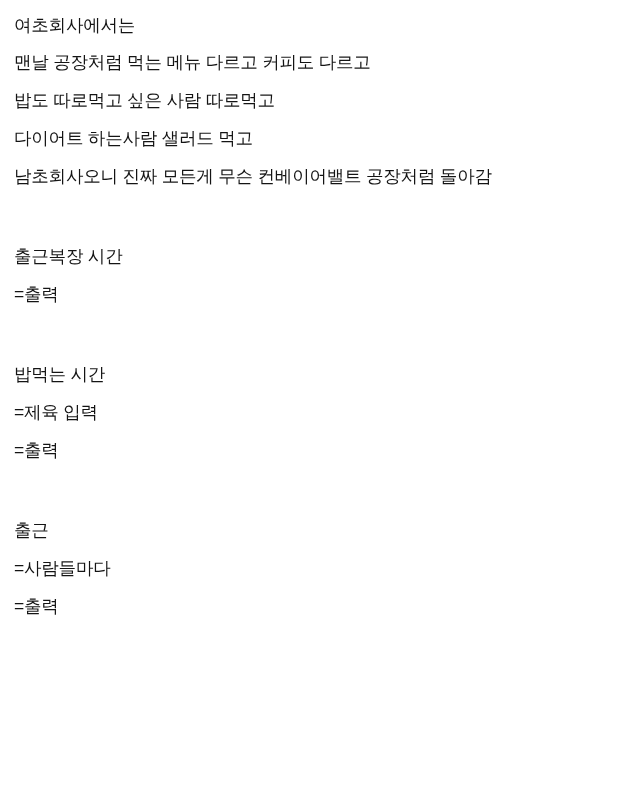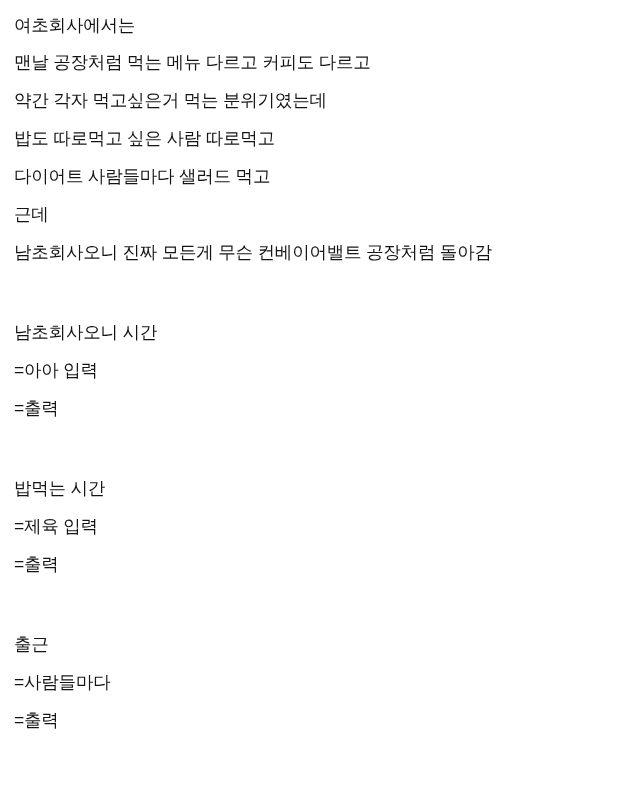--- a/index.html
+++ b/index.html
@@ -47,44 +47,35 @@
 <div class="page">
 
   <div class="block">
     <div class="row first">
       <span class="line">여초회사에서는</span>
     </div>
     <div class="row">
       <span class="line">맨날 공장처럼 먹는 메뉴 다르고 커피도 다르고</span>
     </div>
     <div class="row">
-      <span class="line">약간 각자 먹고싶은거 먹는 분위기였는데</span>
-    </div>
-    <div class="row">
       <span class="line">밥도 따로먹고 싶은 사람 따로먹고</span>
     </div>
     <div class="row">
-      <span class="line">다이어트 사람들마다 샐러드 먹고</span>
-    </div>
-    <div class="row">
-      <span class="line">근데</span>
+      <span class="line">다이어트 하는사람 샐러드 먹고</span>
     </div>
     <div class="row">
       <span class="line">남초회사오니 진짜 모든게 무슨 컨베이어밸트 공장처럼 돌아감</span>
     </div>
   </div>
 
   <div class="spacer-lg"></div>
 
   <div class="block">
     <div class="row">
-      <span class="line">남초회사오니 시간</span>
-    </div>
-    <div class="row">
-      <span class="line">=아아 입력</span>
+      <span class="line">출근복장 시간</span>
     </div>
     <div class="row">
       <span class="line">=출력</span>
     </div>
   </div>
 
   <div class="spacer-lg"></div>
 
   <div class="block">
     <div class="row">

